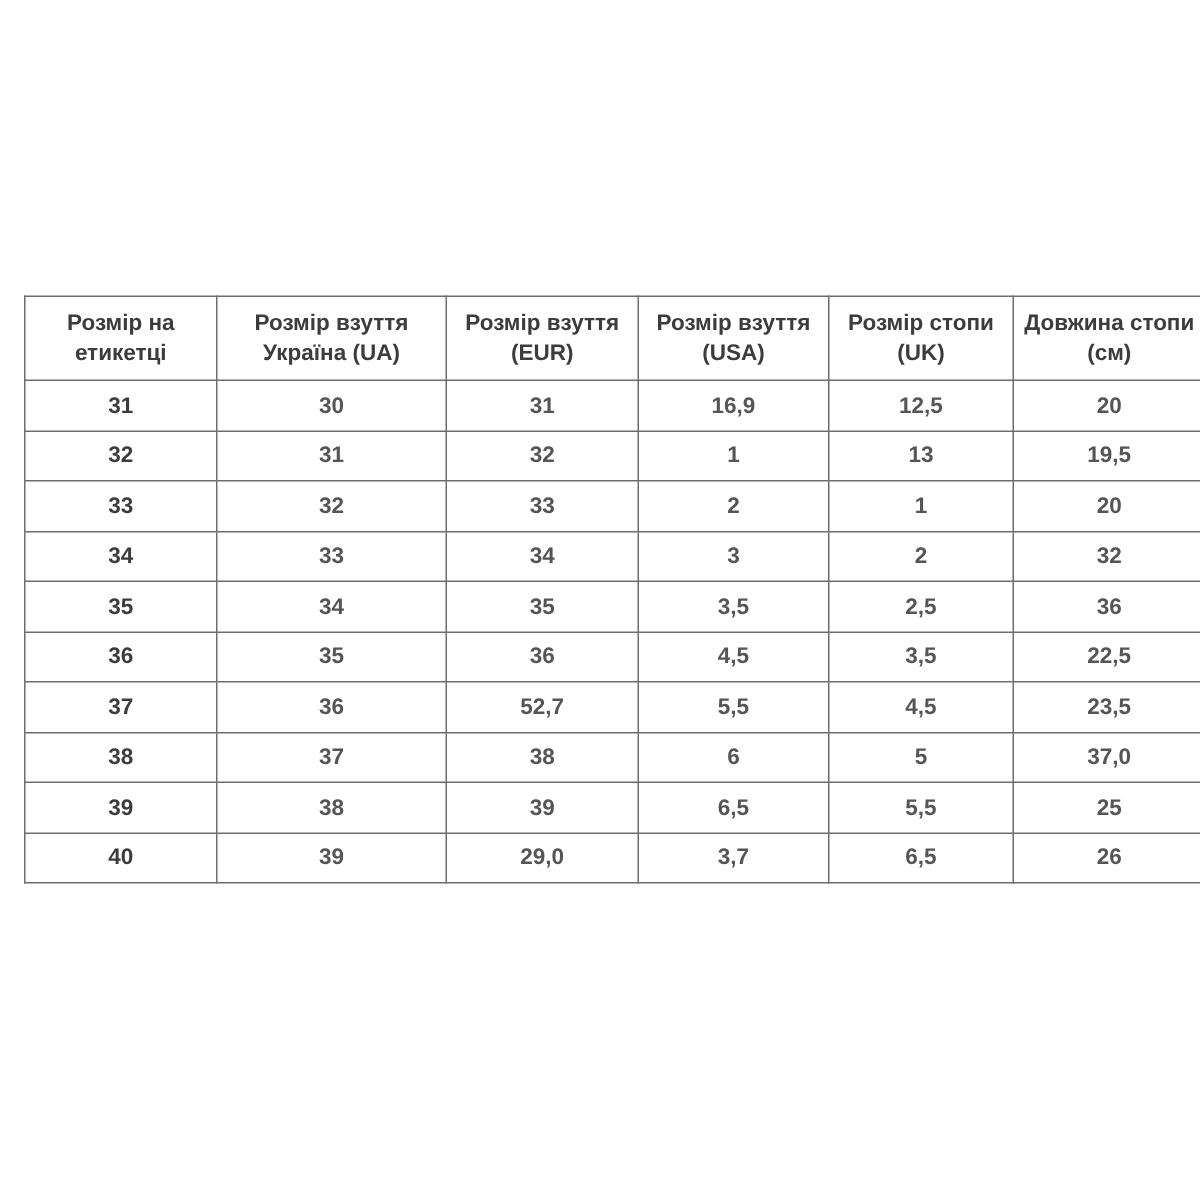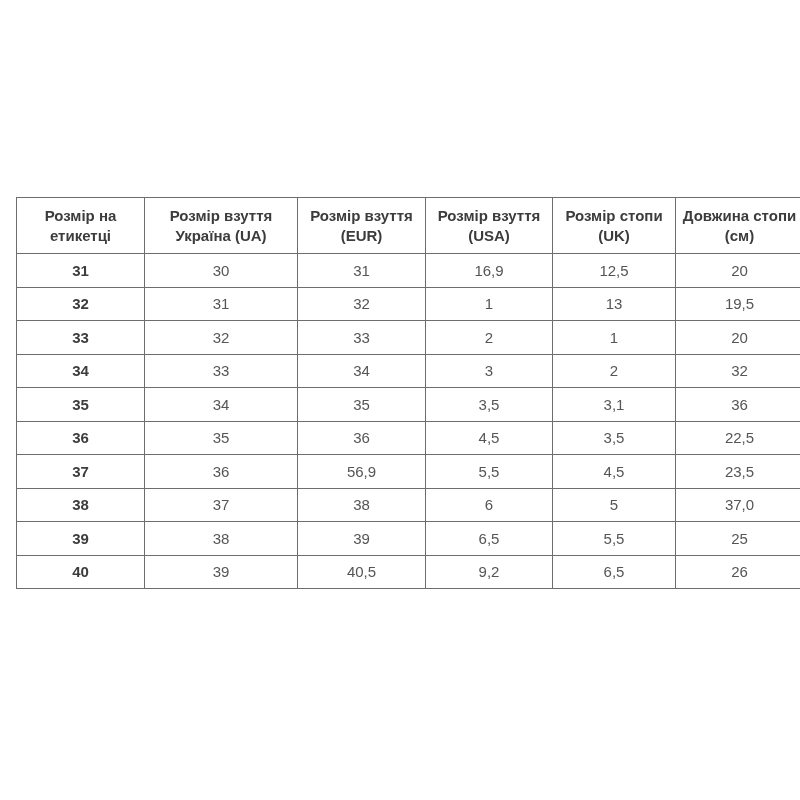--- a/index.html
+++ b/index.html
@@ -33,21 +33,21 @@
   .size-table th {
     height: 56px;
     font-size: 15px;
     line-height: 1.3;
     font-weight: bold;
     color: var(--color-header_text, #3c3c3c);
   }
   .size-table td {
     height: 33.5px;
     font-size: 15px;
-    font-weight: normal;
+    font-weight: bold;
     color: var(--color-cell_text, #555555);
   }
   .size-table td.col-label {
     font-weight: bold;
     color: var(--color-header_text, #3c3c3c);
   }
 </style>
 </head>
 <body>
 
@@ -101,35 +101,35 @@
         <td>34</td>
         <td>3</td>
         <td>2</td>
         <td>32</td>
       </tr>
       <tr>
         <td class="col-label">35</td>
         <td>34</td>
         <td>35</td>
         <td>3,5</td>
-        <td>3,1</td>
+        <td>2,5</td>
         <td>36</td>
       </tr>
       <tr>
         <td class="col-label">36</td>
         <td>35</td>
         <td>36</td>
         <td>4,5</td>
         <td>3,5</td>
         <td>22,5</td>
       </tr>
       <tr>
         <td class="col-label">37</td>
         <td>36</td>
-        <td>56,9</td>
+        <td>52,7</td>
         <td>5,5</td>
         <td>4,5</td>
         <td>23,5</td>
       </tr>
       <tr>
         <td class="col-label">38</td>
         <td>37</td>
         <td>38</td>
         <td>6</td>
         <td>5</td>
@@ -139,19 +139,19 @@
         <td class="col-label">39</td>
         <td>38</td>
         <td>39</td>
         <td>6,5</td>
         <td>5,5</td>
         <td>25</td>
       </tr>
       <tr>
         <td class="col-label">40</td>
         <td>39</td>
-        <td>40,5</td>
-        <td>9,2</td>
+        <td>29,0</td>
+        <td>3,7</td>
         <td>6,5</td>
         <td>26</td>
       </tr>
     </tbody>
 </table>
 
 </body></html>

